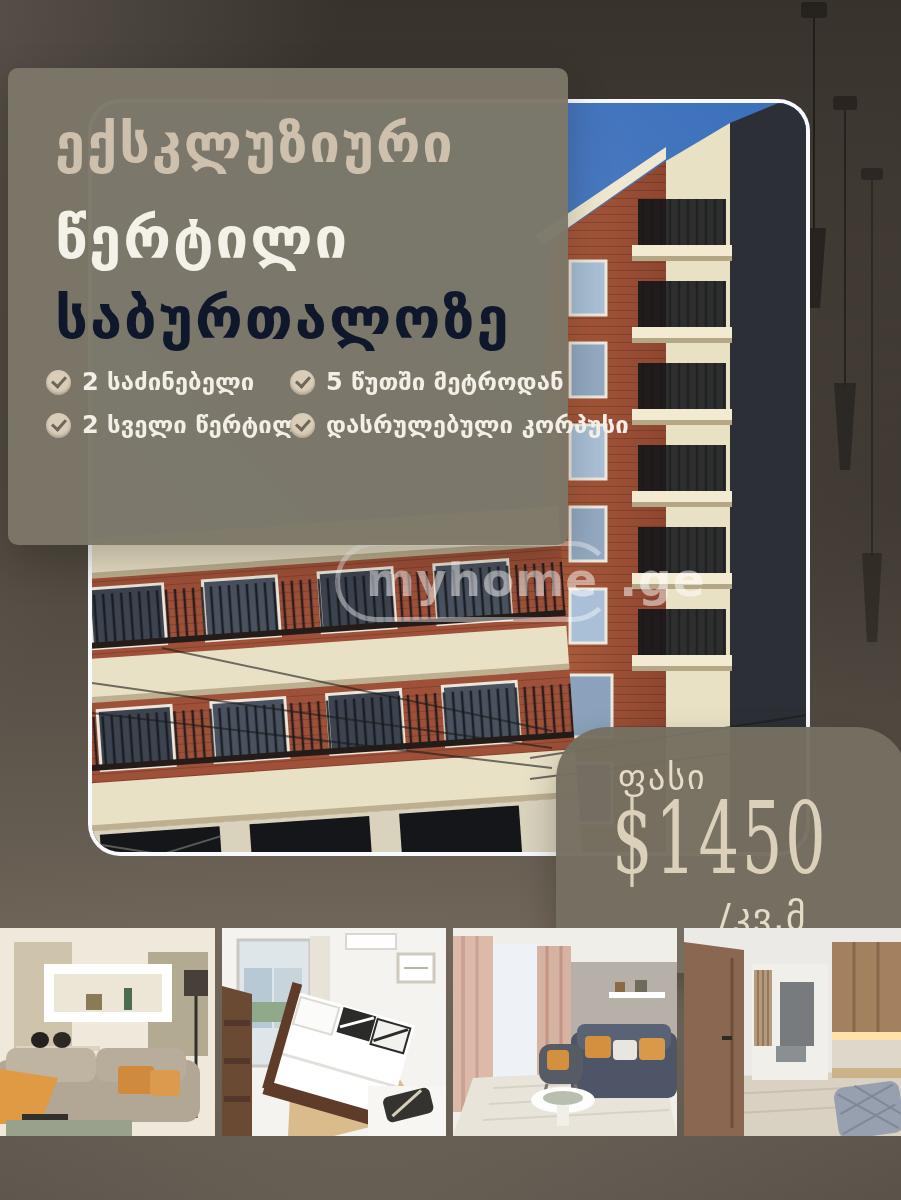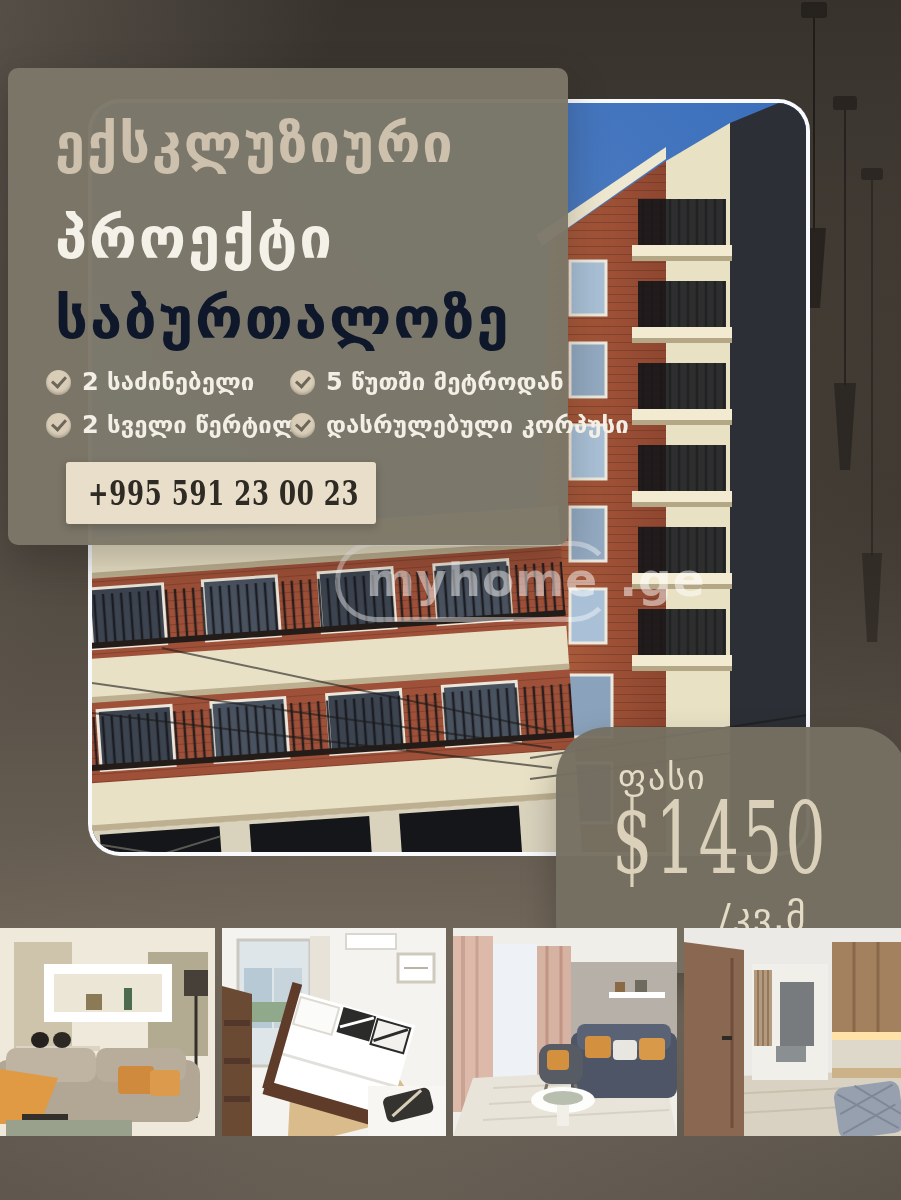--- a/index.html
+++ b/index.html
@@ -243,21 +243,21 @@
     <div class="watermark">
       <span class="wm-frame">
         <span>myhome</span>
       </span>
       <span class="wm-tld">.ge</span>
     </div>
   </div>
 
   <div class="panel">
     <div class="t1">ექსკლუზიური</div>
-    <div class="t2">პროექტი</div>
+    <div class="t2">წერტილი</div>
     <div class="t3">საბურთალოზე</div>
 
     <div class="features">
       <div class="feature">
         <span class="check"></span>
         <span>2 საძინებელი</span>
       </div>
       <div class="feature">
         <span class="check"></span>
         <span>5 წუთში მეტროდან</span>
@@ -265,23 +265,20 @@
       <div class="feature">
         <span class="check"></span>
         <span>2 სველი წერტილი</span>
       </div>
       <div class="feature">
         <span class="check"></span>
         <span>დასრულებული კორპუსი</span>
       </div>
     </div>
 
-    <div class="phone-badge">
-      <span>+995 591 23 00 23</span>
-    </div>
   </div>
 
   <div class="price-card">
     <div class="price-label">ფასი</div>
     <div class="price-amount">$1450</div>
     <div class="price-unit">/კვ.მ</div>
   </div>
 
   <div class="gallery-photo gp1">
     <svg width="215" height="208" viewBox="0 0 215 208">

